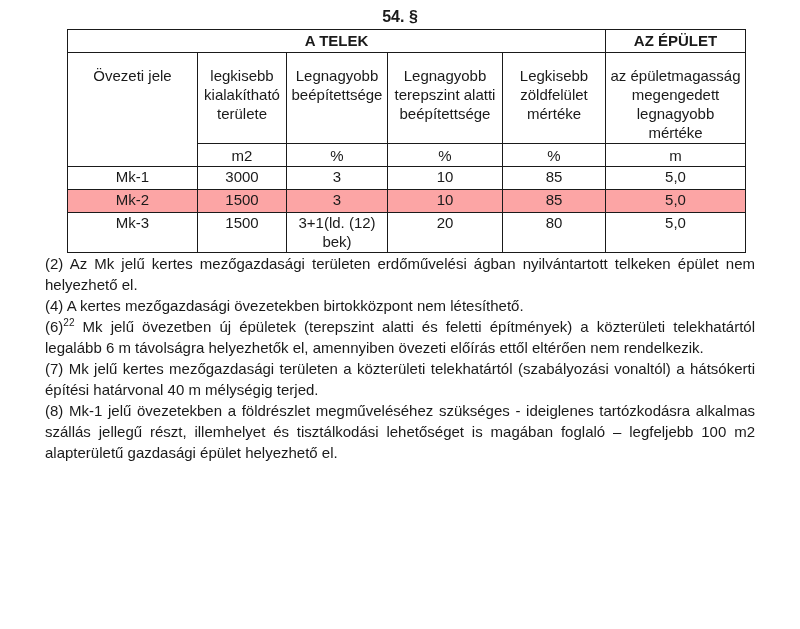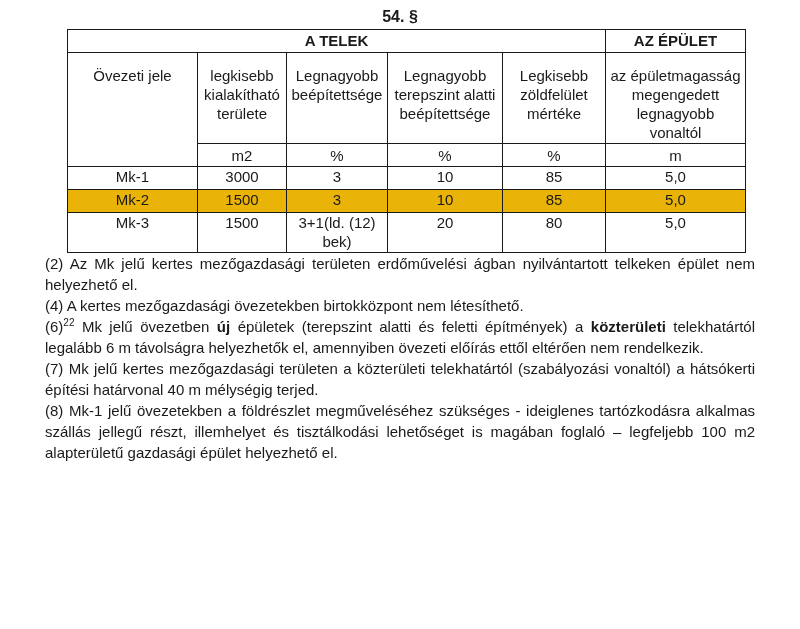--- a/index.html
+++ b/index.html
@@ -21,21 +21,21 @@
   p.para {
     margin: 0;
     text-align: justify;
     line-height: 21px;
   }
   .p1 { margin-top: 15px; text-indent: 20px; }
   .mt14 { margin-top: 14px; }
   .mt16 { margin-top: 16px; }
   .mt17 { margin-top: 17px; }
   sup { font-size: 10px; line-height: 0; }
-  b { font-weight: bold; }
+  b { font-weight: normal; }
 
   table.zoning {
     border-collapse: collapse;
     table-layout: fixed;
     width: 678px;
     margin: 3px 0 0 22px;
     font-size: 15px;
   }
   table.zoning td {
     border: 1px solid #1a1a1a;
@@ -79,38 +79,38 @@
         <tr class="group-row">
       <td colspan="5">A TELEK</td>
       <td>AZ ÉPÜLET</td>
     </tr>
     <tr class="header-row">
       <td rowspan="2" class="zone-head">Övezeti jele</td>
       <td>legkisebb kialakítható területe</td>
       <td>Legnagyobb beépítettsége</td>
       <td>Legnagyobb terepszint alatti beépítettsége</td>
       <td>Legkisebb zöldfelület mértéke</td>
-      <td>az épületmagasság megengedett legnagyobb vonaltól</td>
+      <td>az épületmagasság megengedett legnagyobb mértéke</td>
     </tr>
     <tr class="units-row">
       <td>m2</td>
       <td>%</td>
       <td>%</td>
       <td>%</td>
       <td>m</td>
     </tr>
     <tr class="data-row">
       <td>Mk-1</td>
       <td>3000</td>
       <td>3</td>
       <td>10</td>
       <td>85</td>
       <td>5,0</td>
     </tr>
-    <tr class="data-row" style="background: #eab308;">
+    <tr class="data-row" style="background: #fca5a5;">
       <td>Mk-2</td>
       <td>1500</td>
       <td>3</td>
       <td>10</td>
       <td>85</td>
       <td>5,0</td>
     </tr>
     <tr class="data-row">
       <td>Mk-3</td>
       <td>1500</td>

